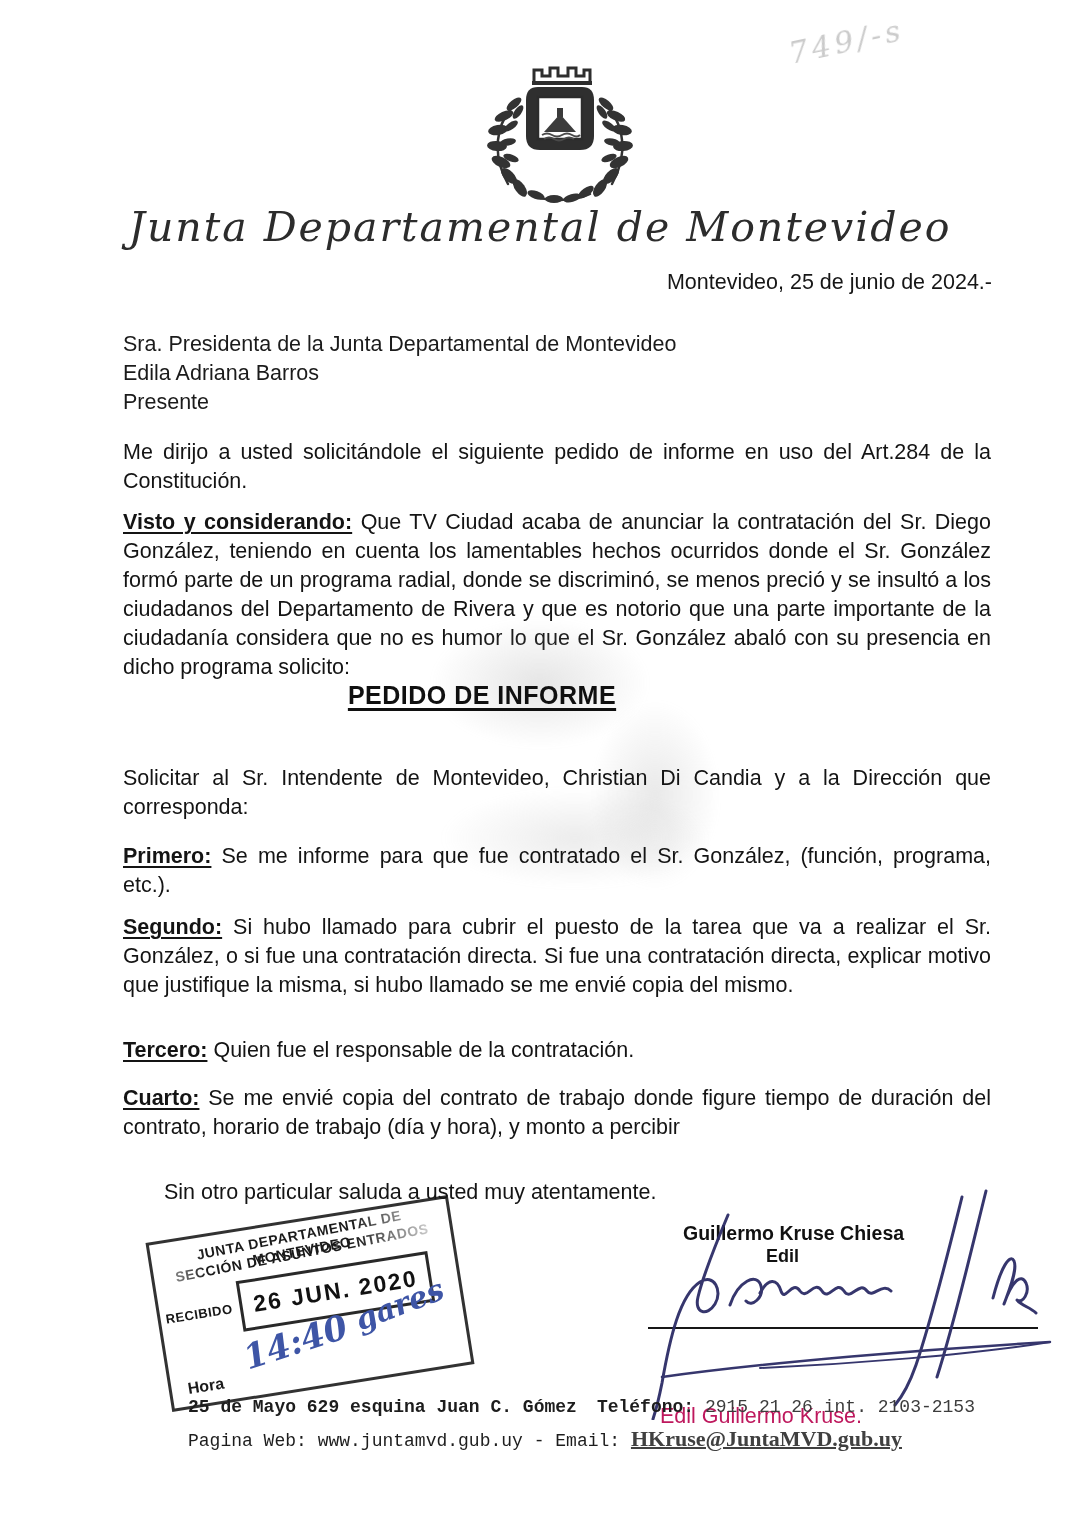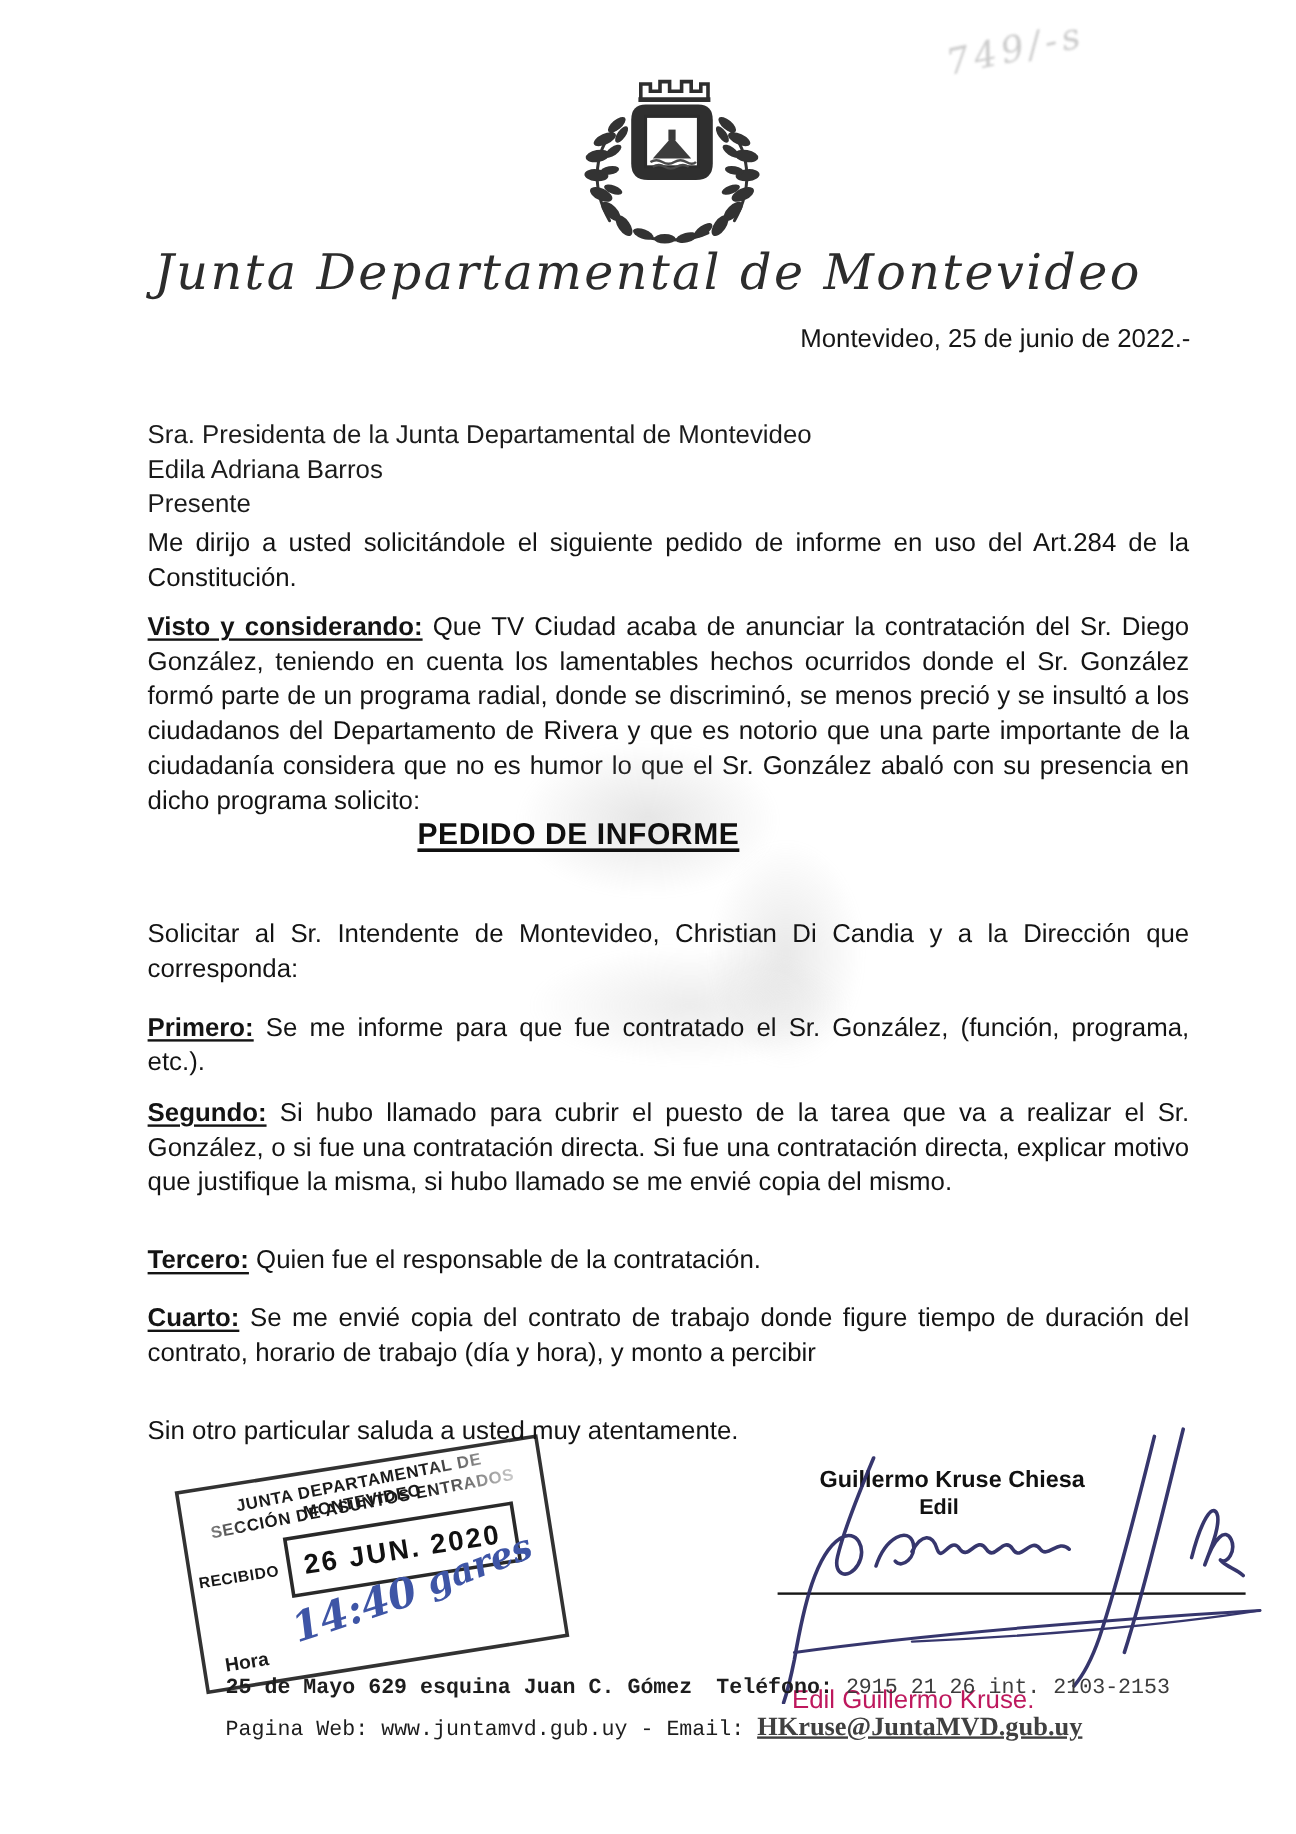--- a/index.html
+++ b/index.html
@@ -25,42 +25,42 @@
     position:absolute;left:0;top:203px;width:1080px;
     text-align:center;
     font-family:"DejaVu Serif",serif;font-style:italic;
     font-size:41px;color:#2c2c2c;letter-spacing:2px;
   }
   .date-line{
     position:absolute;right:88px;top:270px;
     font-size:21.5px;color:#161616;
   }
   
-  .recipient{position:absolute;left:123px;top:348px;font-size:21.5px;line-height:29px;}
+  .recipient{position:absolute;left:123px;top:330px;font-size:21.5px;line-height:29px;}
   .para{
     position:absolute;left:123px;width:868px;margin:0;
     font-size:21.5px;line-height:29px;
     text-align:justify;color:#141414;
   }
   .para.left{text-align:left;}
   .lbl{font-weight:bold;text-decoration:underline;text-decoration-thickness:2px;text-underline-offset:3px;}
   .p-intro{top:438px;}
   .p-visto{top:508px;}
   .doc-heading{
     position:absolute;left:0;top:681px;width:964px;margin:0;
     text-align:center;font-size:25px;font-weight:bold;
     text-decoration:underline;text-decoration-thickness:3px;text-underline-offset:4px;
     letter-spacing:.5px;color:#101010;
   }
   .p-solicitar{top:764px;}
   .p-primero{top:842px;}
   .p-segundo{top:913px;}
   .p-tercero{top:1036px;}
   .p-cuarto{top:1084px;}
-  .p-closing{top:1178px;}
+  .p-closing{top:1178px;margin-left:41px;}
   
   .ghost{position:absolute;filter:blur(3px);pointer-events:none;}
   .g1{left:430px;top:618px;width:220px;height:130px;
       background:radial-gradient(ellipse at center,rgba(170,170,170,.30),rgba(255,255,255,0) 70%);}
   .g2{left:590px;top:700px;width:130px;height:190px;
       background:radial-gradient(ellipse at center,rgba(175,175,175,.28),rgba(255,255,255,0) 70%);}
   .g3{left:440px;top:788px;width:270px;height:100px;
       background:radial-gradient(ellipse at center,rgba(180,180,180,.25),rgba(255,255,255,0) 70%);}
   
   .stamp{
@@ -177,21 +177,21 @@
         <ellipse cx="58" cy="139" rx="9" ry="4" transform="rotate(20 58 139)"></ellipse>
         <ellipse cx="76" cy="143" rx="9" ry="4"></ellipse>
         <ellipse cx="94" cy="142" rx="9" ry="4" transform="rotate(-15 94 142)"></ellipse>
         <ellipse cx="108" cy="136" rx="9" ry="4" transform="rotate(-35 108 136)"></ellipse>
       </g>
     </g>
   </svg>
 
   <div class="org-title">Junta Departamental de Montevideo</div>
 
-  <div class="date-line">Montevideo,  25 de junio de 2022.-</div>
+  <div class="date-line">Montevideo,  25 de junio de 2024.-</div>
 
   <div class="recipient">
     <div>Sra. Presidenta de la Junta Departamental de Montevideo</div>
     <div>Edila Adriana Barros</div>
     <div>Presente</div>
   </div>
 
   <p class="para p-intro">Me dirijo a usted solicitándole el siguiente pedido de informe en uso del  Art.284 de la Constitución.</p>
 
   <p class="para p-visto">

